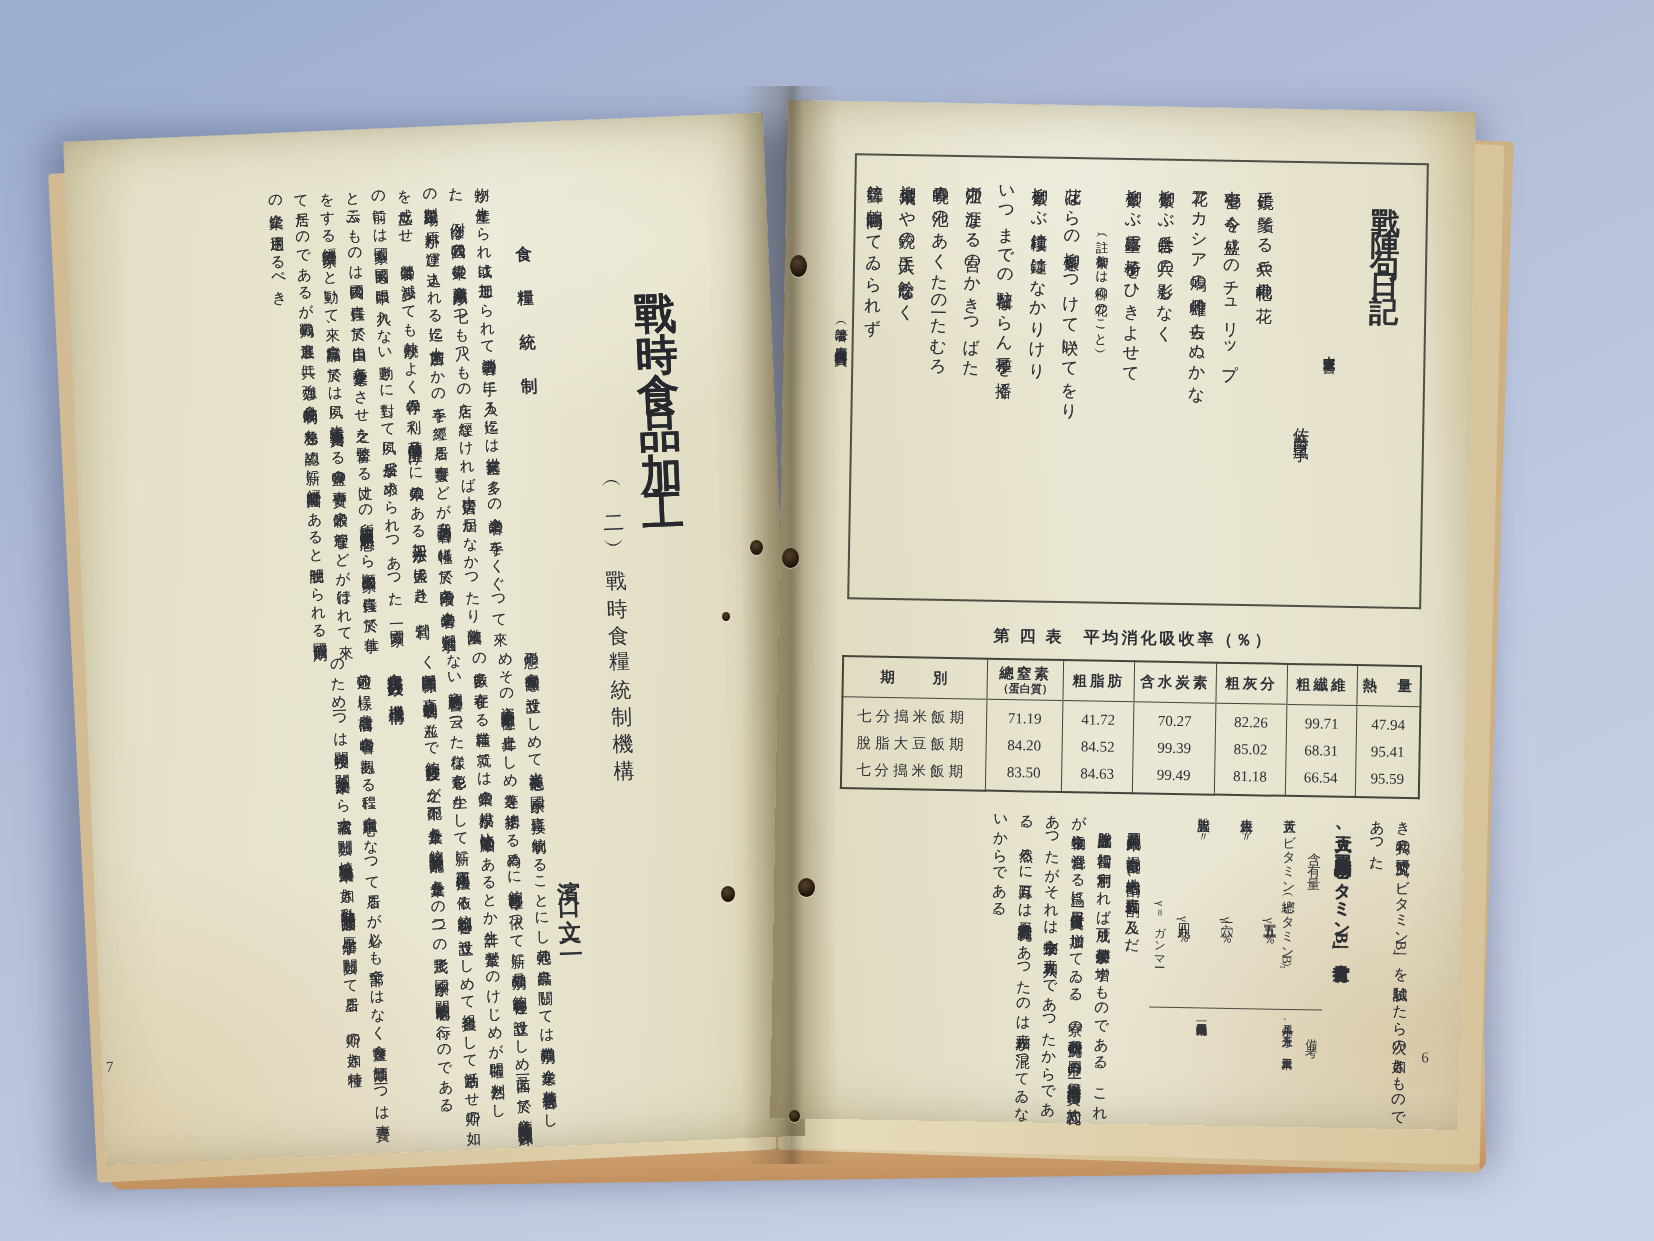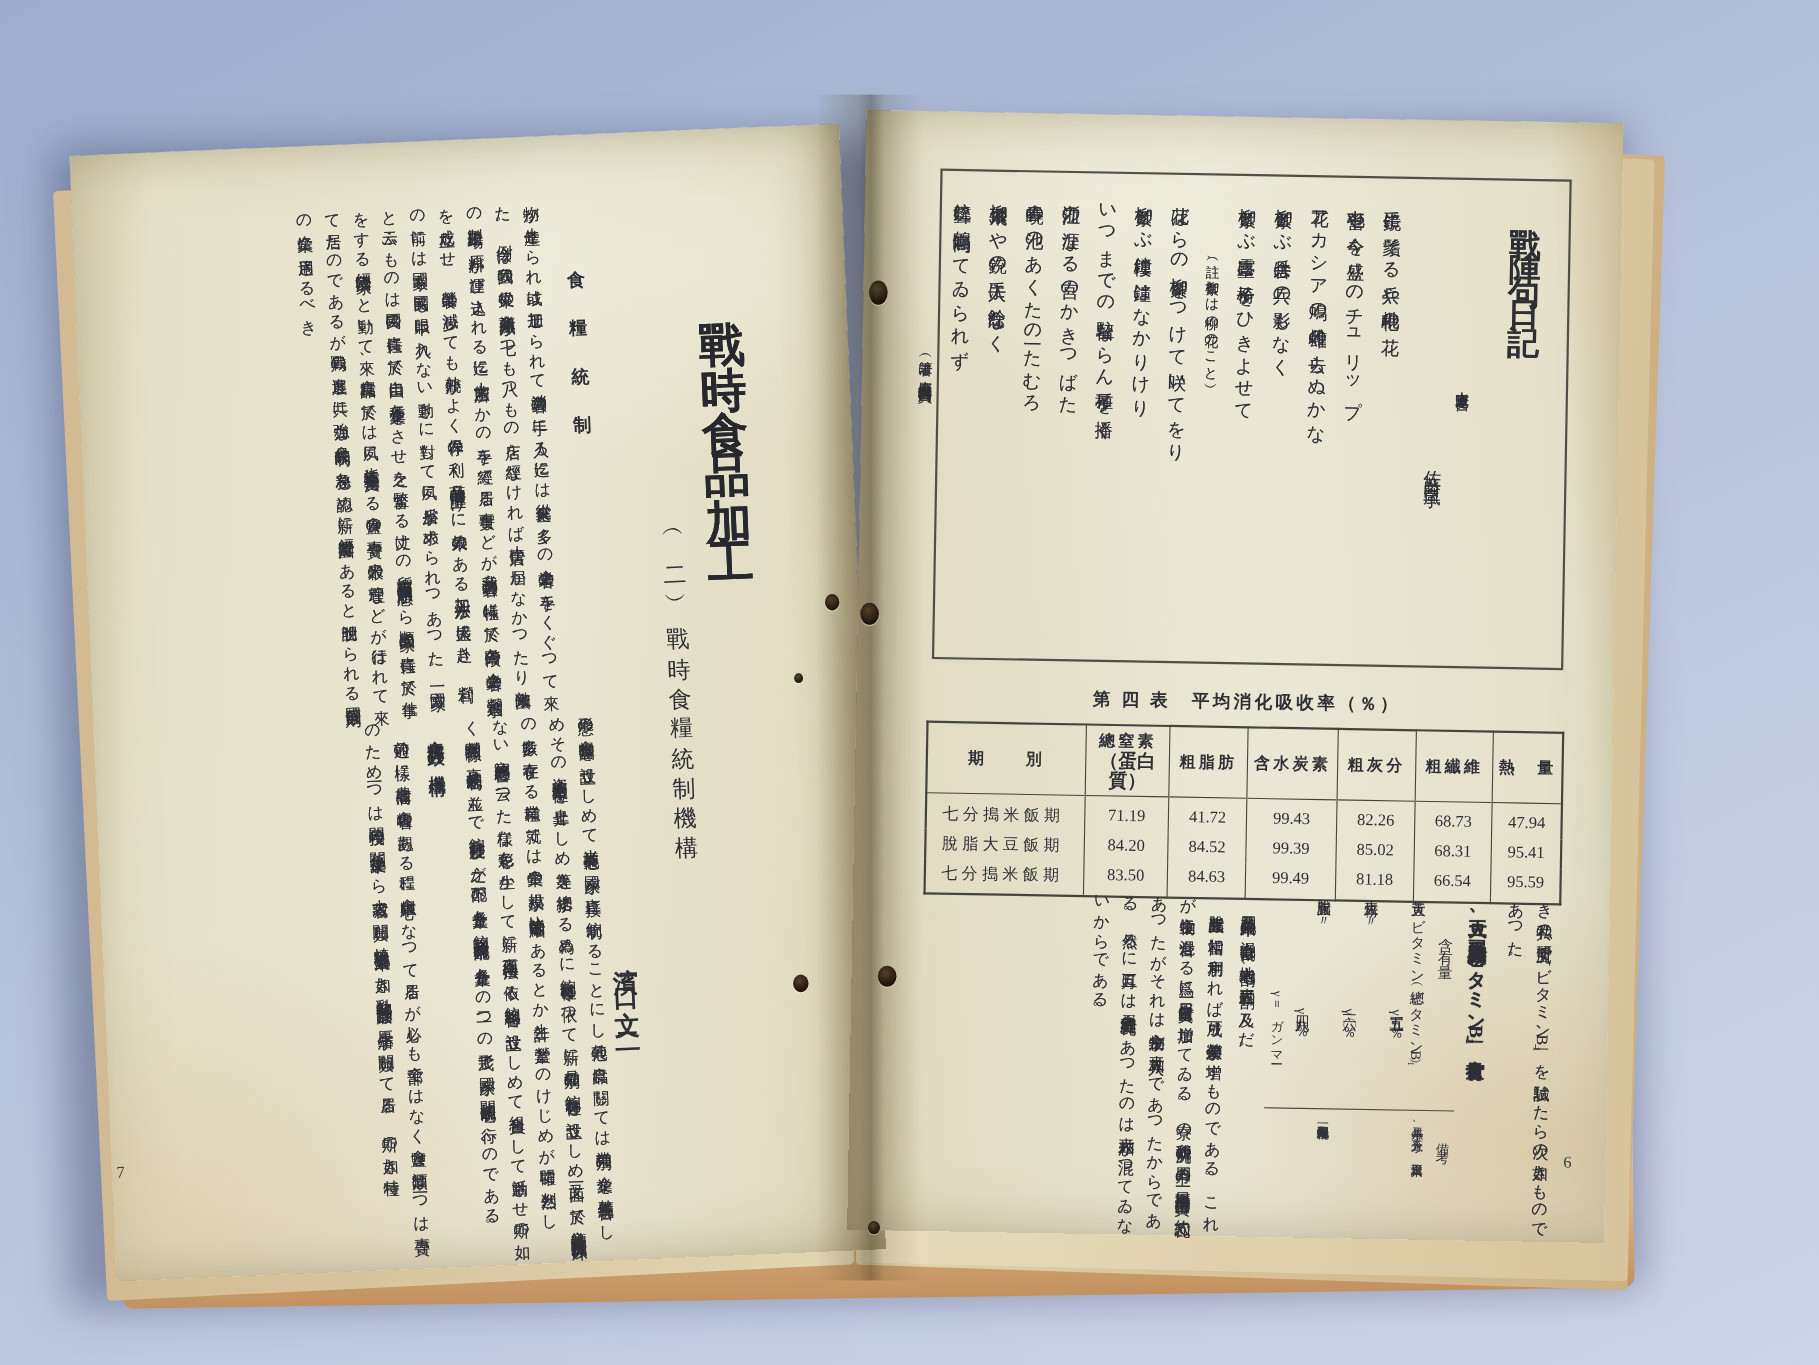--- a/index.html
+++ b/index.html
@@ -81,21 +81,21 @@
   .hcol.footer { font-size:13px;  letter-spacing:1px; padding-inline-start:146px; }
 
   
   .tbl-title { position:absolute; left:66px; top:522px; width:578px; text-align:center;
     font-size:16px; letter-spacing:3px; font-weight:600; }
   table.main { position:absolute; left:64px; top:554px; width:580px; border-collapse:collapse;
     border:2.5px solid #43443b; font-size:15px; color:#2e3036; }
   table.main th, table.main td { border-left:1.5px solid #43443b; text-align:center; }
   table.main thead tr { border-bottom:1.6px solid #43443b; }
   table.main th { padding:4px 2px; font-weight:600; letter-spacing:3px; font-size:14.5px; }
-  table.main th .th-sub { font-size:17px; letter-spacing:0; line-height:1.05; }
+  table.main th .th-sub { font-size:11px; letter-spacing:0; line-height:1.05; }
   table.main td { padding:4px 2px; font-family:"Liberation Serif","DejaVu Serif",serif; }
   table.main td.rowlabel { text-align:left; padding-left:14px; letter-spacing:4px; font-size:14.5px; }
   table.main tbody tr:first-child td { padding-top:9px; }
   table.main tbody tr:last-child td { padding-bottom:8px; }
 
   
   .vit-section { position:absolute; left:64px; top:700px; width:580px; height:316px; }
   .vit-section p { font-size:14.5px; line-height:1.8; letter-spacing:1px; margin:0 3px; height:100%;
     text-shadow:0 0 .5px rgba(45,45,50,.5); }
   .vit-head { font-size:17px; font-weight:700; letter-spacing:1px; padding-inline-start:12px;
@@ -192,23 +192,23 @@
             <th>粗灰分</th>
             <th>粗纎維</th>
             <th>熱　量</th>
           </tr>
         </thead>
       <tbody>
           <tr>
             <td class="rowlabel">七分搗米飯期</td>
             <td>71.19</td>
             <td>41.72</td>
-            <td>99.43</td>
+            <td>70.27</td>
             <td>82.26</td>
-            <td>68.73</td>
+            <td>99.71</td>
             <td>47.94</td>
           </tr>
           <tr>
             <td class="rowlabel">脫脂大豆飯期</td>
             <td>84.20</td>
             <td>84.52</td>
             <td>99.39</td>
             <td>85.02</td>
             <td>68.31</td>
             <td>95.41</td>

